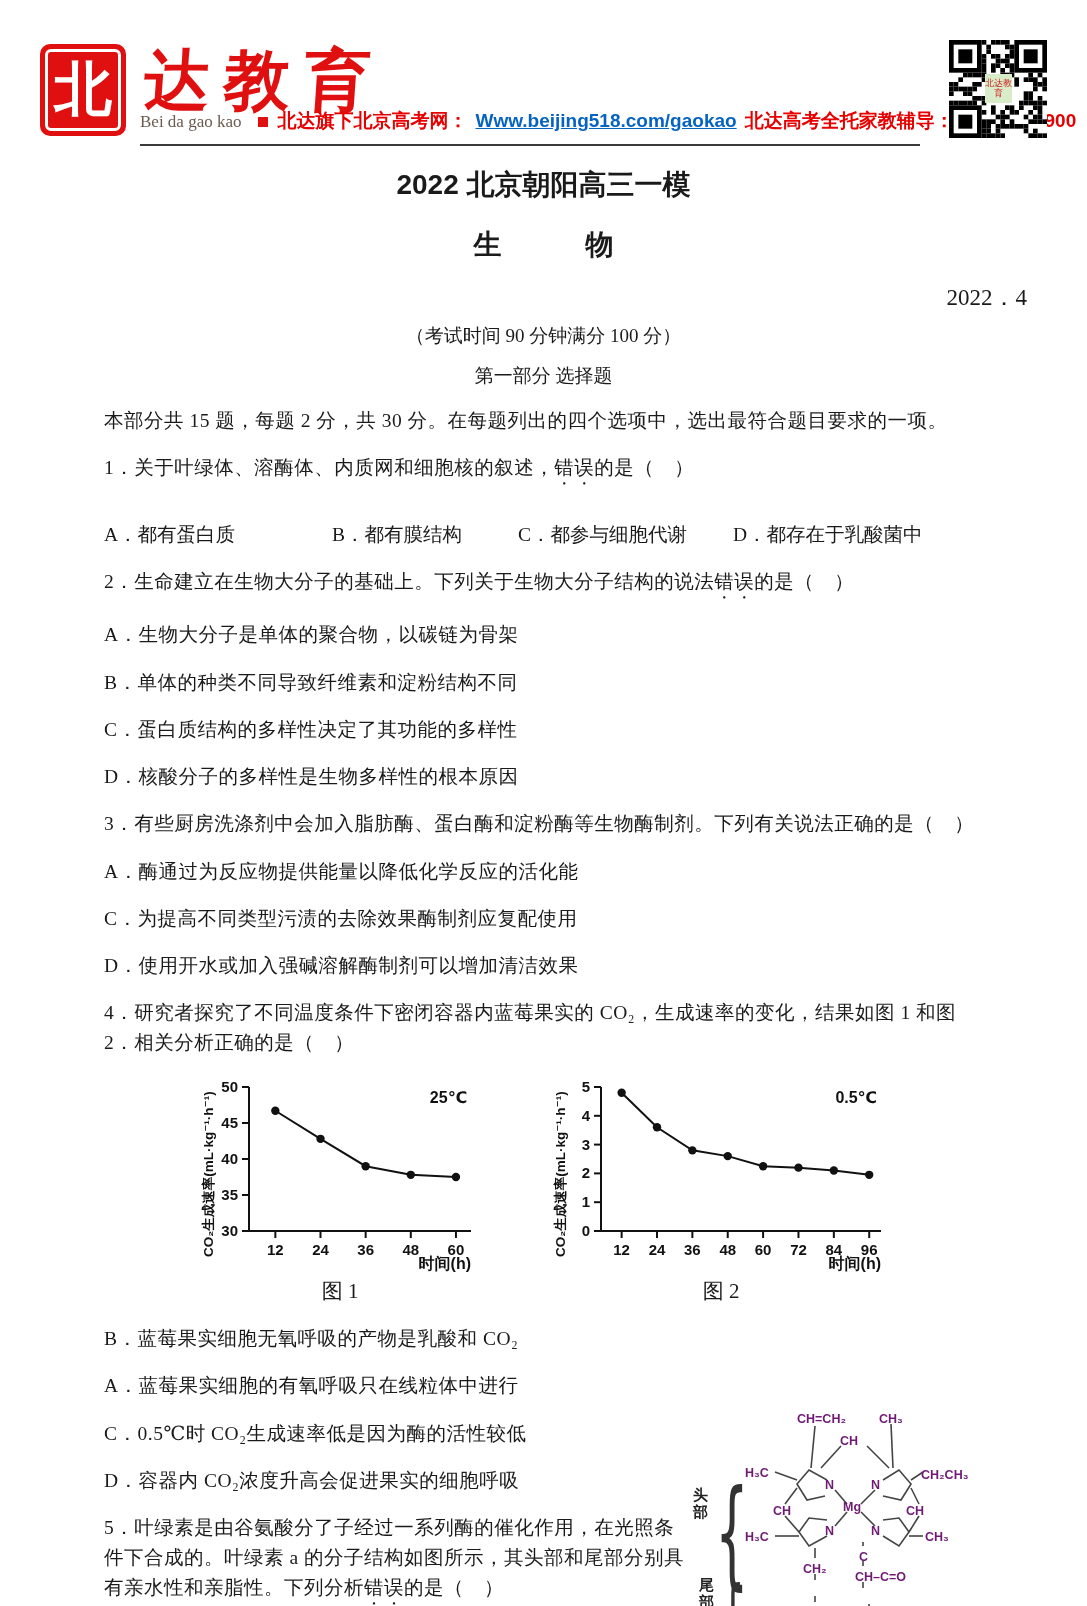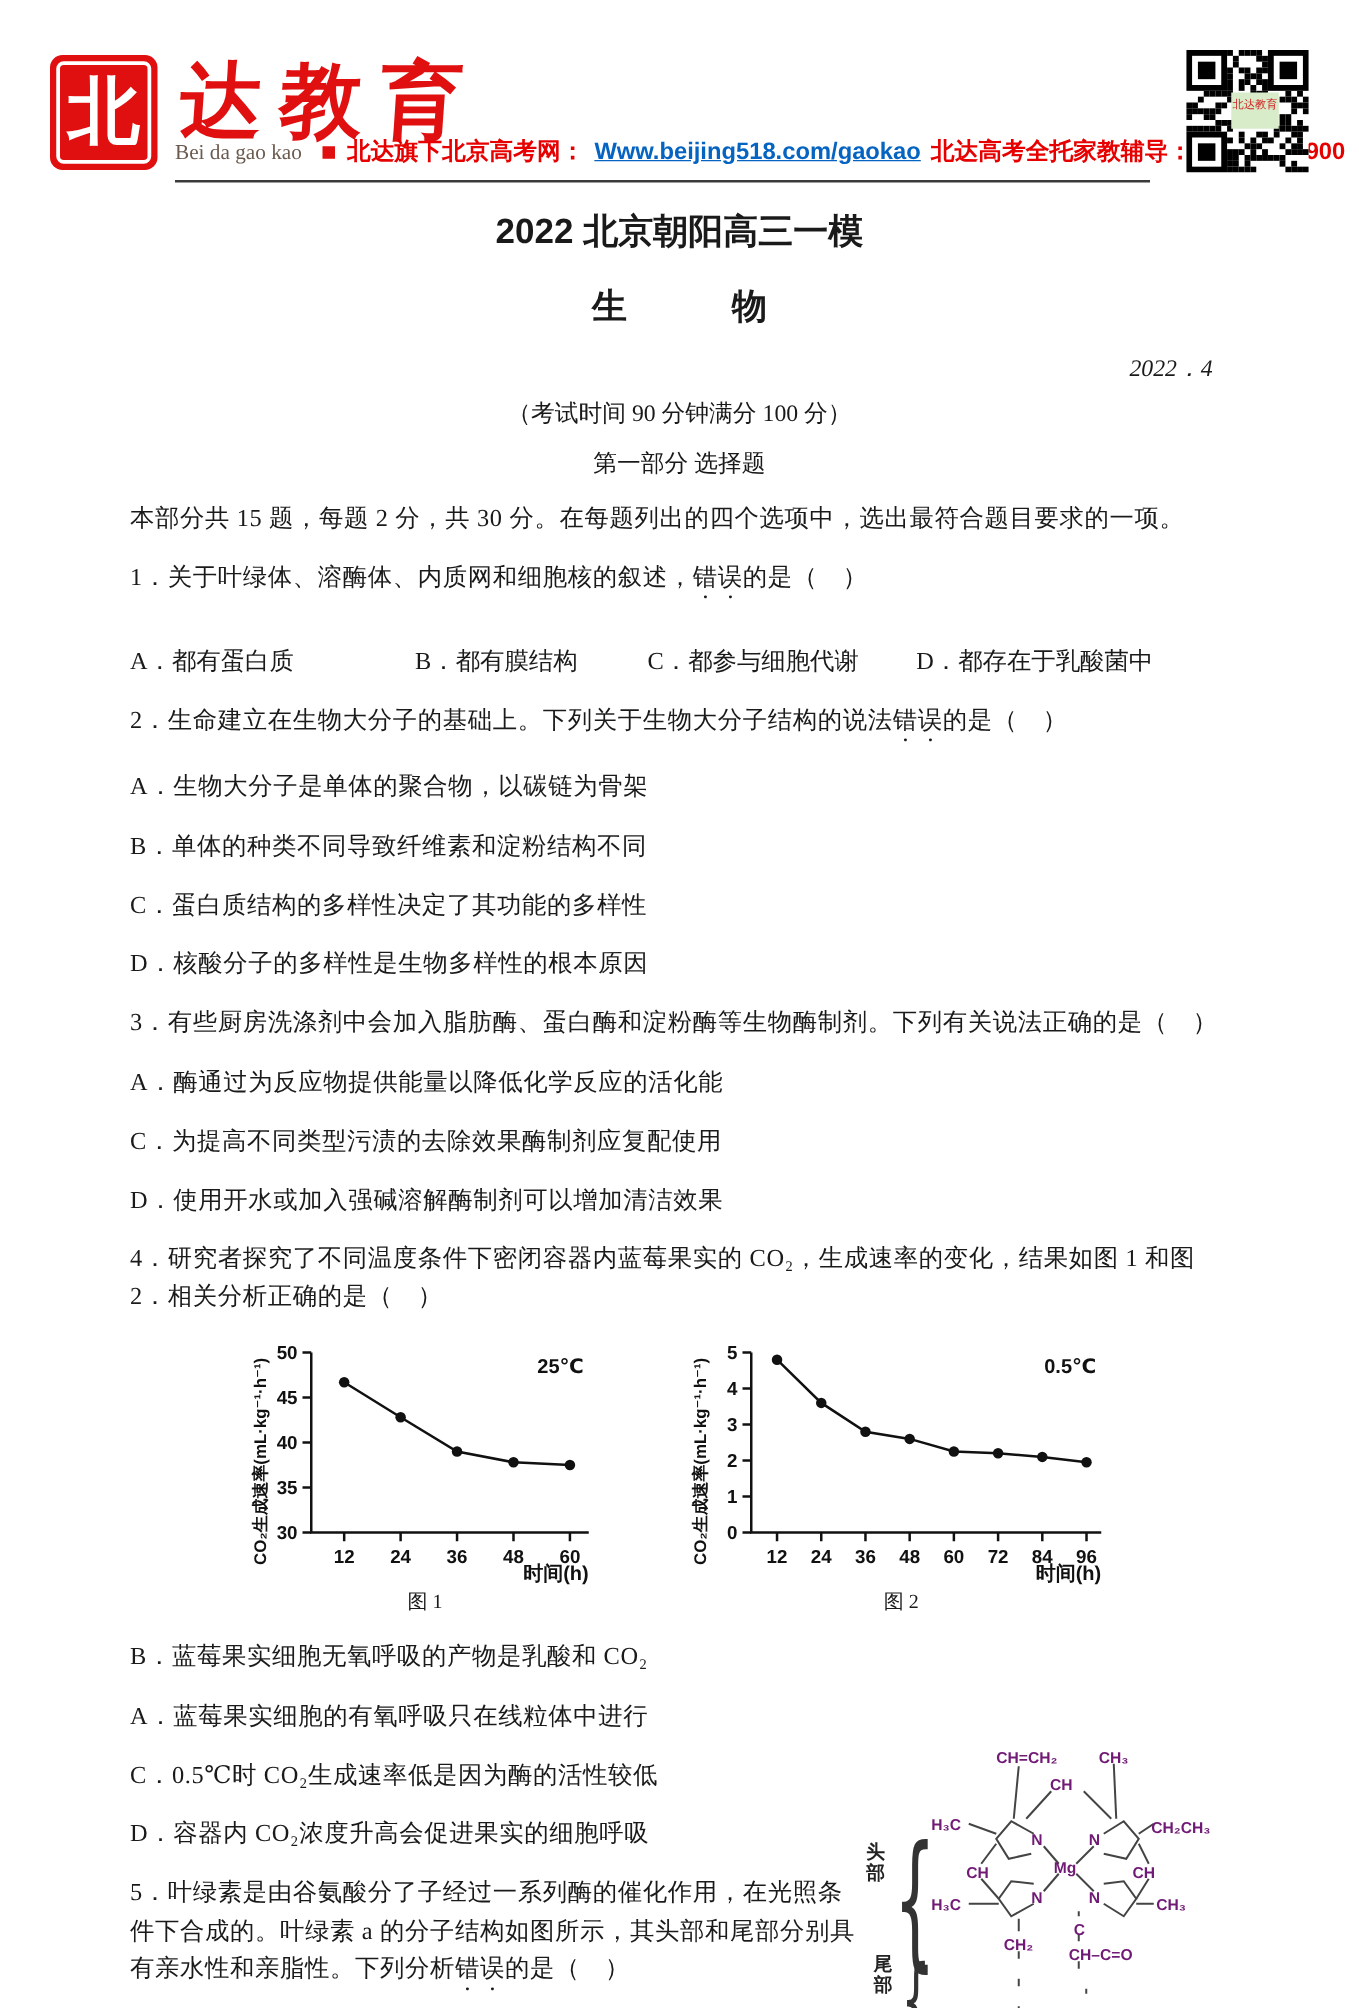--- a/index.html
+++ b/index.html
@@ -28,52 +28,52 @@
     position:absolute; left:100px; top:66px; width:780px; padding-bottom:10px;
     border-bottom:2px solid #3a3a3a; white-space:nowrap;
     font-family:"Liberation Sans","DejaVu Sans",sans-serif;
   }
   .pinyin { color:#6b5a4e; font-size:17px; font-family:"Liberation Serif",serif; margin-right:14px; }
   .redsq { display:inline-block; width:10px; height:10px; background:#e01010; margin:0 10px 2px 2px; vertical-align:middle; }
   .tag-red { color:#e60000; font-weight:bold; font-size:19px; }
   .tag-link { color:#0563c1; font-weight:bold; font-size:19px; text-decoration:underline; cursor:pointer; margin:0 8px; }
   .qr { position:absolute; right:40px; top:40px; width:98px; height:98px; }
   .qr-center {
-    position:absolute; left:36px; top:34px; width:38px; height:29px; background:#d8ecca;
+    position:absolute; left:36px; top:34px; width:27px; height:29px; background:#d8ecca;
     color:#d02020; font-size:9px; line-height:10px; text-align:center; padding-top:4px;
     font-family:"Liberation Sans",sans-serif; overflow:hidden; word-break:break-all;
   }
 
   
   .title1 { text-align:center; font-size:28px; font-weight:bold; margin-top:16px;
             font-family:"Liberation Sans","DejaVu Sans",sans-serif; }
   .title2 { text-align:center; font-size:28px; font-weight:bold; margin-top:22px; white-space:pre;
             font-family:"Liberation Sans","DejaVu Sans",sans-serif; }
-  .date-line { text-align:right; font-size:19px; padding-right:117px; margin-top:18px;font-style:italic; }
+  .date-line { text-align:right; font-size:23px; padding-right:60px; margin-top:18px; }
   .exam-info { text-align:center; font-size:19px; margin-top:10px; }
   .section-head { text-align:center; font-size:19px; margin-top:14px; }
 
   
   .content { width:885px; margin:14px auto 0 104px; font-size:19.5px; line-height:1.55; }
   .content p { margin-top:17px; }
   .stem, .opt, .intro { letter-spacing:0.5px; }
   .inline-opts { display:flex; margin-top:31px; width:100%; }
   .inline-opts span:nth-child(1){ width:228px; }
   .inline-opts span:nth-child(2){ width:186px; }
   .inline-opts span:nth-child(3){ width:215px; }
   .emph {
     -webkit-text-emphasis:filled dot; -webkit-text-emphasis-position:under left;
     text-emphasis:filled dot; text-emphasis-position:under left;
   }
 
   
   .figures-row { display:flex; justify-content:flex-start; gap:70px; margin:14px 0 4px 95px; }
   .figure { text-align:center; }
   .figure svg { display:block; }
-  .fig-caption { font-size:16px; margin-top:2px; text-align:center; }
+  .fig-caption { font-size:21px; margin-top:2px; text-align:center; }
   .chart-txt { font-family:"Liberation Sans","DejaVu Sans",sans-serif; }
 
   
   .split { display:flex; margin-top:0; }
   .split-left { width:585px; }
   .split-right { width:300px; position:relative; padding-top:6px; }
 
   .chem { position:relative; margin-left:40px; }
   .chem-canvas { position:relative; width:250px; height:232px; margin-left:12px;
                  font-family:"Liberation Sans","DejaVu Sans",sans-serif; }

